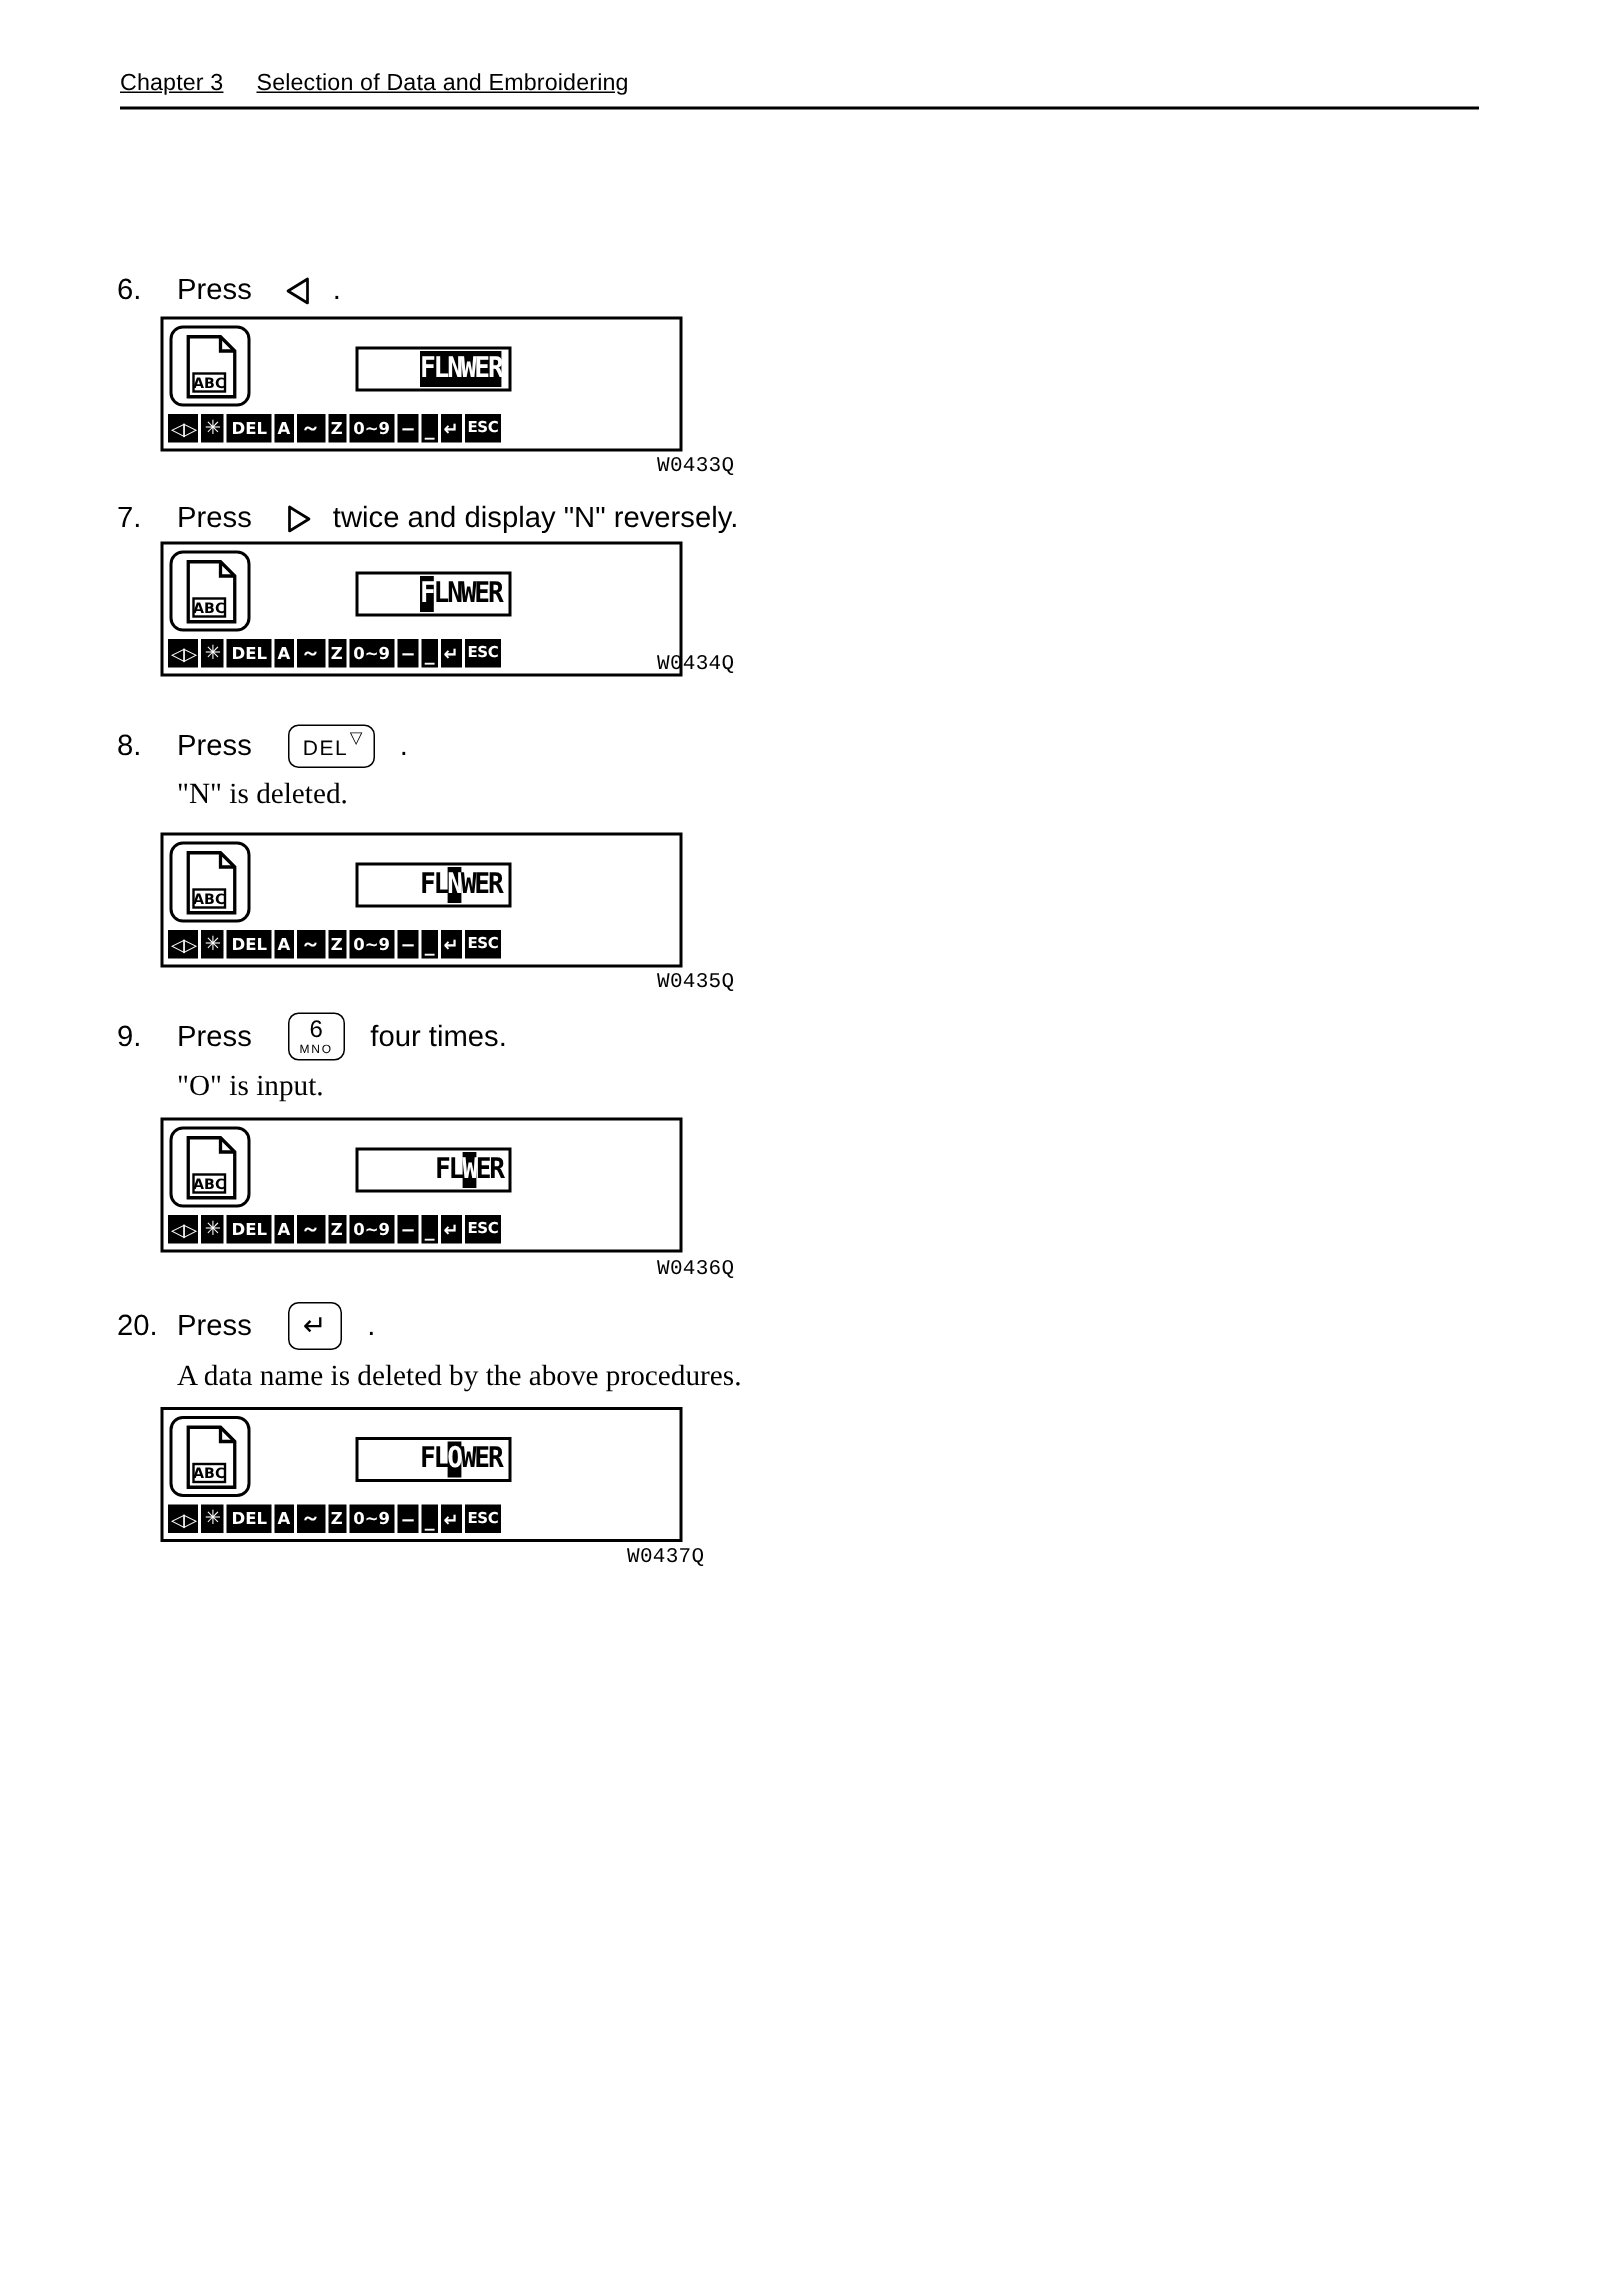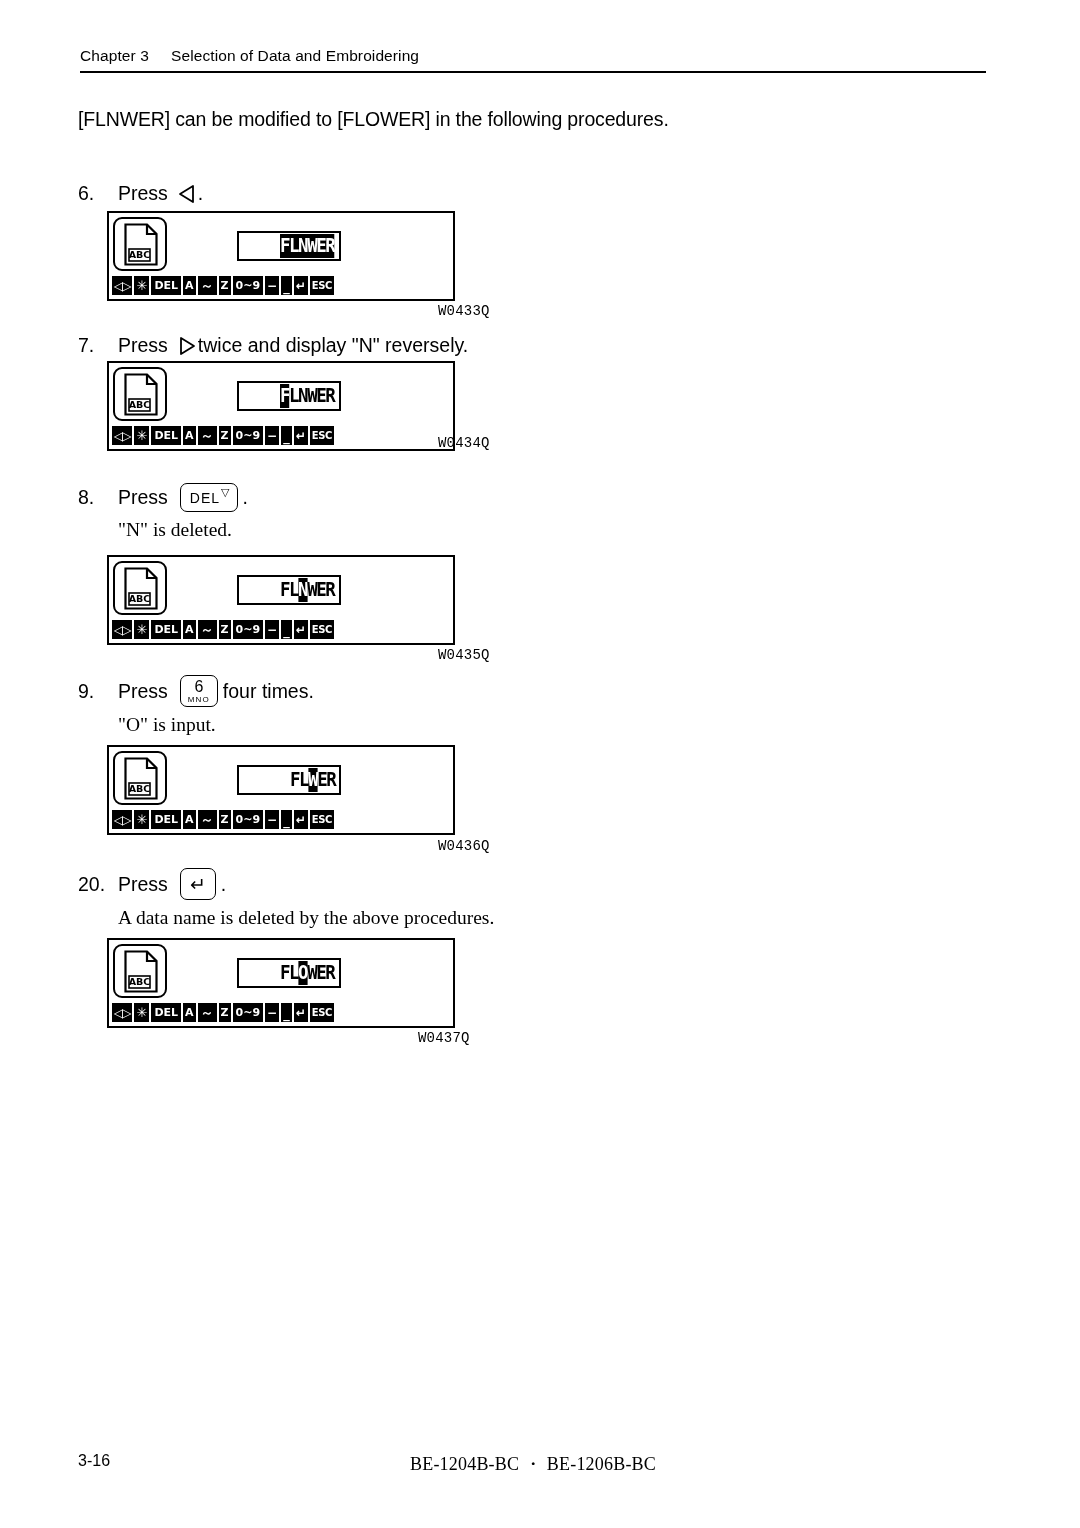--- a/index.html
+++ b/index.html
@@ -22,20 +22,21 @@
     width: 1080px;
     height: 1528px;
   }
 
   
   .header {
     position: absolute;
     left: 80px;
     top: 47px;
     width: 906px;
+    text-decoration: underline;
   }
   .header-line {
     display: flex;
     align-items: baseline;
     font-size: 15.5px;
     letter-spacing: 0.1px;
   }
   .header-chapter { margin-right: 22px; }
   .header-rule {
     margin-top: 6px;
@@ -73,21 +74,21 @@
     font-size: 19.5px;
     white-space: nowrap;
   }
   .step-num {
     width: 40px;
     flex: none;
   }
   .step-text {
     display: flex;
     align-items: center;
-    gap: 0px;
+    gap: 12px;
   }
   .step-word { margin-right: 9px; }
   .step-tail { margin-left: 2px; }
   .step-note {
     margin-top: 7px;
     margin-left: 40px;
     font-family: "Liberation Serif", serif;
     font-size: 19.5px;
   }
 
@@ -291,21 +292,20 @@
 
   <div class="header">
     <div class="header-line">
       <span class="header-chapter">Chapter 3</span>
       <span>Selection of Data and Embroidering</span>
     </div>
     <div class="header-rule"></div>
   </div>
 
   <div class="intro">
-    <div class="intro-sub">[FLNWER] can be modified to [FLOWER] in the following procedures.</div>
   </div>
 
   <div id="steps-root">
       <div class="step" style="top:182px">
         <div class="step-line">
           <span class="step-num">6.</span>
           <span class="step-text">
             <span class="step-word">Press</span>
             <span class="tri">
               <svg width="18" height="20" viewBox="0 0 18 20">
@@ -538,18 +538,14 @@
             <div class="bar-key dash">−</div>
             <div class="bar-key uline">_</div>
             <div class="bar-key ent">↵</div>
             <div class="bar-key esc">ESC</div>
           </div>
         </div>
       </div>
       <div class="fig-label" style="left:418px; top:1030px">W0437Q</div>
     </div>
 
-  <div class="footer">
-    <div class="footer-page">3-16</div>
-    <div class="footer-model">BE-1204B-BC ・ BE-1206B-BC</div>
-  </div>
 
 </div>
 
 </body></html>

